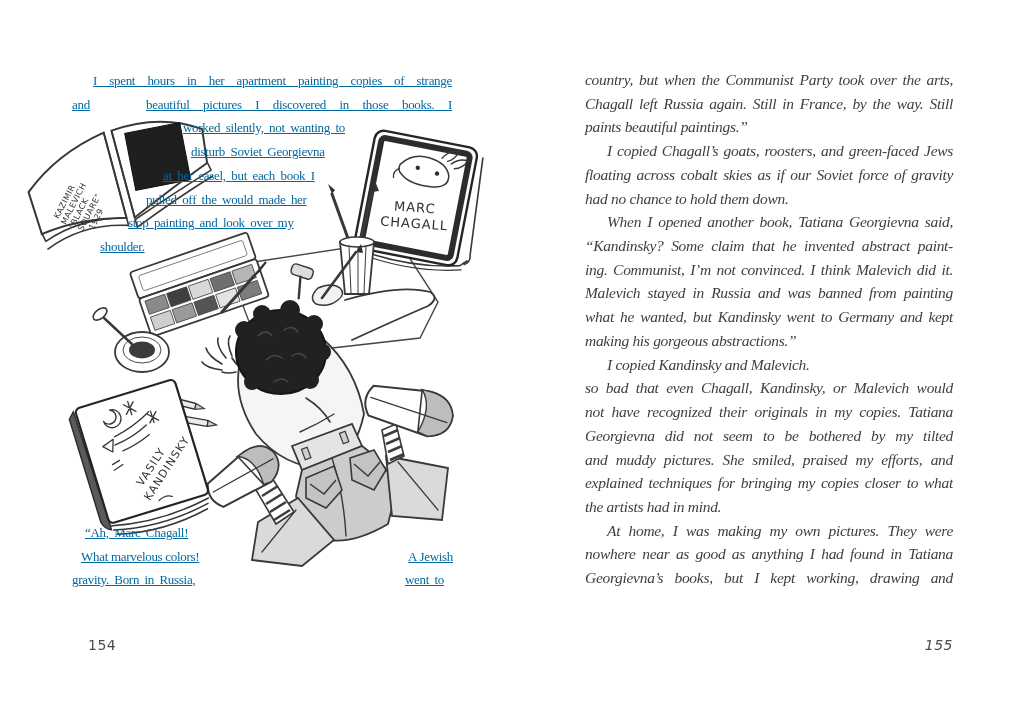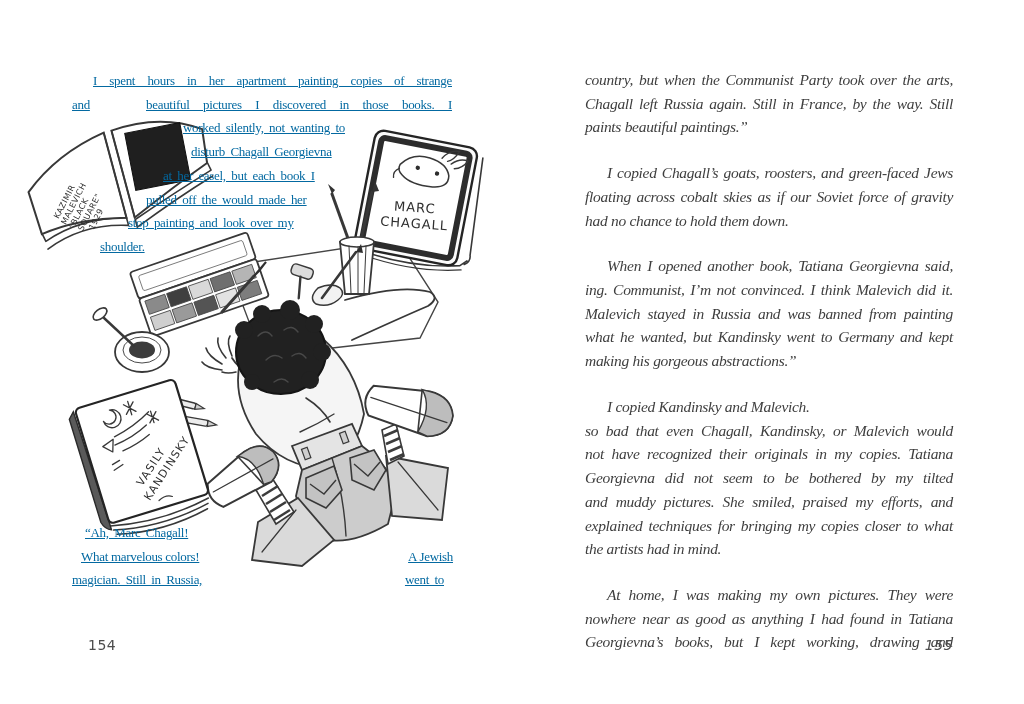--- a/index.html
+++ b/index.html
@@ -13,21 +13,21 @@
   .tline{position:absolute;font-size:13px;letter-spacing:-0.3px;
          line-height:24px;white-space:nowrap;color:#0369a1;text-decoration:underline;}
   .just{white-space:normal;text-align:justify;text-align-last:justify;}
   .sp2{word-spacing:2.5px;}
   .flexline{display:flex;justify-content:space-between;white-space:nowrap;}
 
   .rightcol{position:absolute;left:73px;top:68px;width:368px;
             font-size:15.5px;letter-spacing:-0.3px;line-height:23.72px;color:#3e3e3e;}
   .ln{text-align:justify;text-align-last:justify;}
   .ln.end{text-align:left;text-align-last:left;}
-  .ln.ind{text-indent:22px;margin-top:22px;}
+  .ln.ind{text-indent:22px;}
 
   .pagenum{position:absolute;font-family:"DejaVu Sans", sans-serif;
            font-size:14px;color:#4d4d4d;letter-spacing:0.5px;}
   .pn-left{left:88px;top:637px;}
   .pn-right{right:71px;top:637px;}
 
   svg.illus{position:absolute;left:0;top:0;width:512px;height:704px;}
   svg.illus text{font-family:"DejaVu Sans", sans-serif;fill:#2e2e2e;}
   .sk{stroke:#383838;fill:none;stroke-linecap:round;stroke-linejoin:round;}
 </style>
@@ -235,48 +235,49 @@
           <tspan x="-8" dy="14">KANDINSKY</tspan>
         </text>
         <path class="sk" d="M 4,52 q 8,-4 14,0" stroke-width="1.2"></path>
       </g>
     </svg>
 
     <div class="tline just" style="left:93px;top:69px;width:359px;">I spent hours in her apartment painting copies of strange</div>
     <div class="tline" style="left:72px;top:93px;">and</div>
     <div class="tline just" style="left:146px;top:93px;width:306px;">beautiful pictures I discovered in those books. I</div>
     <div class="tline sp2" style="left:183px;top:116px;">worked silently, not wanting to</div>
-    <div class="tline sp2" style="left:191px;top:140px;">disturb Chagall Georgievna</div>
+    <div class="tline sp2" style="left:191px;top:140px;">disturb Soviet Georgievna</div>
     <div class="tline sp2" style="left:163px;top:164px;">at her easel, but each book I</div>
     <div class="tline sp2" style="left:146px;top:188px;">pulled off the would made her</div>
     <div class="tline sp2" style="left:128px;top:211px;">stop painting and look over my</div>
     <div class="tline" style="left:100px;top:235px;">shoulder.</div>
 
     <div class="tline sp2" style="left:85px;top:521px;">“Ah, Marc Chagall!</div>
     <div class="tline flexline" style="left:81px;top:545px;width:372px;justify-content:space-between;">
       <span>What marvelous colors!</span>
       <span>A Jewish</span>
     </div>
     <div class="tline flexline sp2" style="left:72px;top:568px;width:372px;">
-      <span>magician. Still in Russia,</span>
+      <span>gravity. Born in Russia,</span>
       <span>went  to</span>
     </div>
 
     <div class="pagenum pn-left">154</div>
   </section>
 
   <section class="page page-right">
     <div class="rightcol">
       <div class="ln">country, but when the Communist Party took over the arts,</div>
       <div class="ln">Chagall left Russia again. Still in France, by the way. Still</div>
       <div class="ln end">paints beautiful paintings.”</div>
       <div class="ln ind">I copied Chagall’s goats, roosters, and green-faced Jews</div>
       <div class="ln">floating across cobalt skies as if our Soviet force of gravity</div>
       <div class="ln end">had no chance to hold them down.</div>
       <div class="ln ind">When I opened another book, Tatiana Georgievna said,</div>
+      <div class="ln">“Kandinsky? Some claim that he invented abstract paint-</div>
       <div class="ln">ing. Communist, I’m not convinced. I think Malevich did it.</div>
       <div class="ln">Malevich stayed in Russia and was banned from painting</div>
       <div class="ln">what he wanted, but Kandinsky went to Germany and kept</div>
       <div class="ln end">making his gorgeous abstractions.”</div>
       <div class="ln ind end">I copied Kandinsky and Malevich.</div>
       <div class="ln">so bad that even Chagall, Kandinsky, or Malevich would</div>
       <div class="ln">not have recognized their originals in my copies. Tatiana</div>
       <div class="ln">Georgievna did not seem to be bothered by my tilted</div>
       <div class="ln">and muddy pictures. She smiled, praised my efforts, and</div>
       <div class="ln">explained techniques for bringing my copies closer to what</div>

